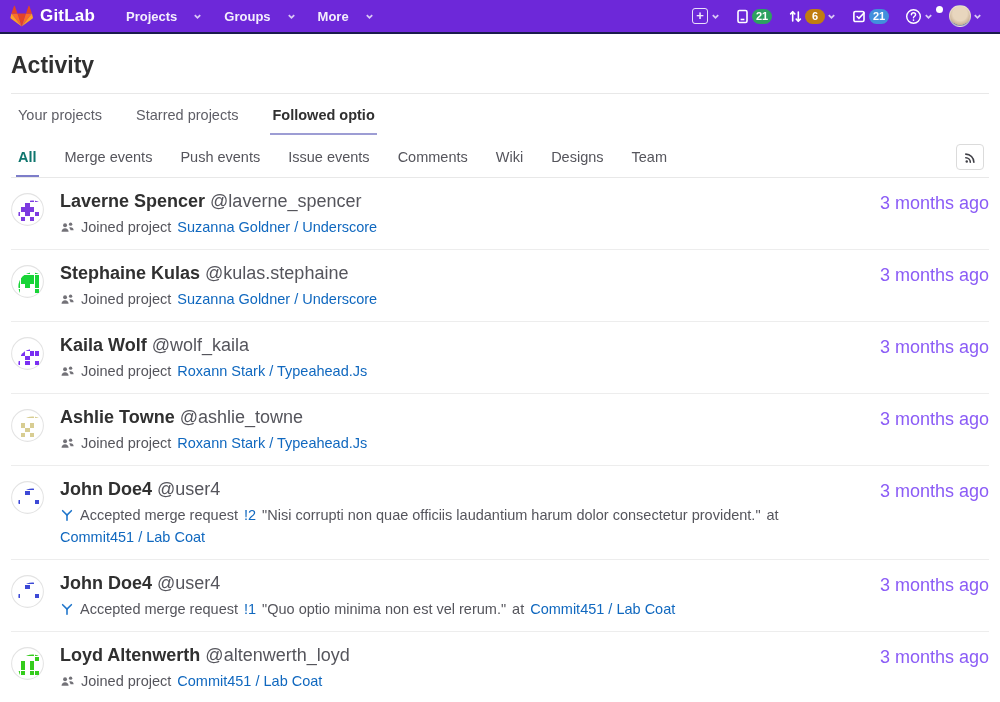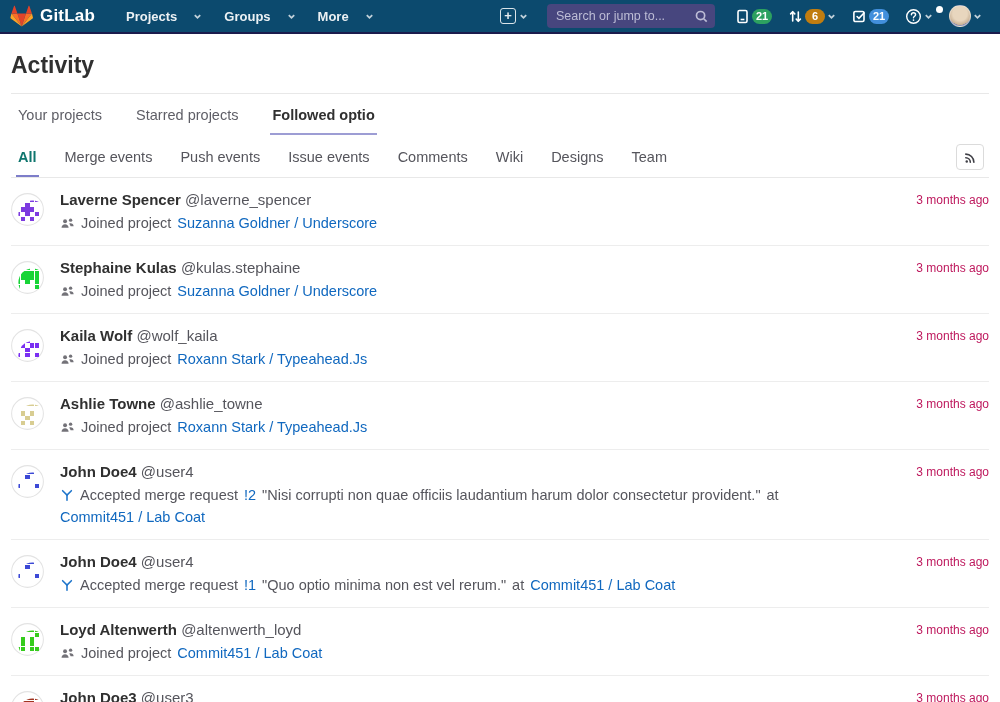--- a/index.html
+++ b/index.html
@@ -1,20 +1,20 @@
 <!DOCTYPE html>
 <html><head>
 <meta charset="utf-8">
 <style>
   * { box-sizing: border-box; margin: 0; padding: 0; }
   html,body { width:1000px; height:702px; overflow:hidden; background:#fff;
     font-family:"Liberation Sans","DejaVu Sans",sans-serif; color:#303030; }
 
   
-  .navbar { height:34px; background:#0c4a6e; border-bottom:2px solid #1b1b4d;
+  .navbar { height:34px; background:#6d28d9; border-bottom:2px solid #1b1b4d;
     display:flex; align-items:center; justify-content:space-between; padding:0 10px; }
   .nav-left, .nav-right { display:flex; align-items:center; height:100%; }
   .brand { display:flex; align-items:center; gap:7px; margin-right:20px; }
   .brand-name { color:#fff; font-size:17px; font-weight:bold; letter-spacing:.2px; }
   .nav-menu { display:flex; align-items:center; gap:16px; color:rgba(255,255,255,.92);
     font-size:13px; font-weight:700; padding:0 11px; height:100%; cursor:pointer; }
   .chev { width:9px; height:9px; fill:none; stroke:rgba(255,255,255,.75); stroke-width:2; }
   .nav-icon-btn { display:flex; align-items:center; gap:3px; padding:0 7px; cursor:pointer; }
   .plus-box { width:16px; height:16px; border:1.6px solid rgba(255,255,255,.85); border-radius:3px;
     color:rgba(255,255,255,.9); font-size:13px; line-height:13px; text-align:center; font-weight:bold; }
@@ -51,27 +51,27 @@
   .filter { font-size:14.5px; color:#55555c; padding:12px 2px 10px; cursor:pointer;
     border-bottom:2px solid transparent; }
   .filter.active { color:#0f766e; font-weight:bold; border-bottom-color:#7d7dc9; }
   .rss-btn { margin-left:auto; width:28px; height:26px; border:1px solid #dbdbdb; border-radius:4px;
     background:#fff; display:flex; align-items:center; justify-content:center; cursor:pointer; }
 
   
   .event { display:flex; align-items:flex-start; padding:13px 0 14px; border-bottom:1px solid #ededed; }
   .event-avatar { width:33px; height:33px; margin:2px 16px 0 0; flex:none; }
   .event-body { flex:1 1 auto; min-width:0; }
-  .event-title { font-size:15px; }
+  .event-title { font-size:18px; }
   .event-name { font-weight:bold; color:#303030; }
   .event-username { color:#55555c; }
   .event-detail { margin-top:7px; font-size:14.5px; color:#55555c;
     display:flex; align-items:center; gap:6px; flex-wrap:wrap; }
   .event-detail a { color:#1068bf; text-decoration:none; }
-  .event-time { flex:none; font-size:12px; color:#be185d; margin-left:6px; padding-top:2px; }
+  .event-time { flex:none; font-size:18px; color:#8b5cf6; margin-left:6px; padding-top:2px; }
   .glyph { flex:none; display:inline-flex; }
 </style>
 </head>
 <body>
 
 <nav class="navbar">
   <div class="nav-left">
     <div class="brand">
       <span class="glyph">
         <svg width="23" height="22" viewBox="0 0 36 35">
@@ -105,29 +105,20 @@
         </svg>
     </div>
   </div>
 
   <div class="nav-right">
     <div class="nav-icon-btn">
       <span class="plus-box">+</span>
       <svg class="chev" viewBox="0 0 10 10">
           <path d="M2 3.5 5 6.5 8 3.5"></path>
         </svg>
-    </div>
-    <div class="searchbox">
-      <input type="text" placeholder="Search or jump to..." style="">
-      <span class="search-glyph">
-        <svg width="13" height="13" viewBox="0 0 14 14" fill="none" stroke="#bdbdd6" stroke-width="1.8">
-          <circle cx="6" cy="6" r="4.4"></circle>
-            <path d="m9.4 9.4 3.2 3.2"></path>
-        </svg>
-      </span>
     </div>
     <div class="counter">
       <span class="glyph">
         <svg width="15" height="15" viewBox="0 0 16 16" fill="none" stroke="#fff" stroke-width="1.7">
           <rect x="3.2" y="1.6" width="9.6" height="12.8" rx="1.6"></rect>
             <path d="M6 11.2h4"></path>
         </svg>
       </span>
       <span class="badge green">21</span>
     </div>

